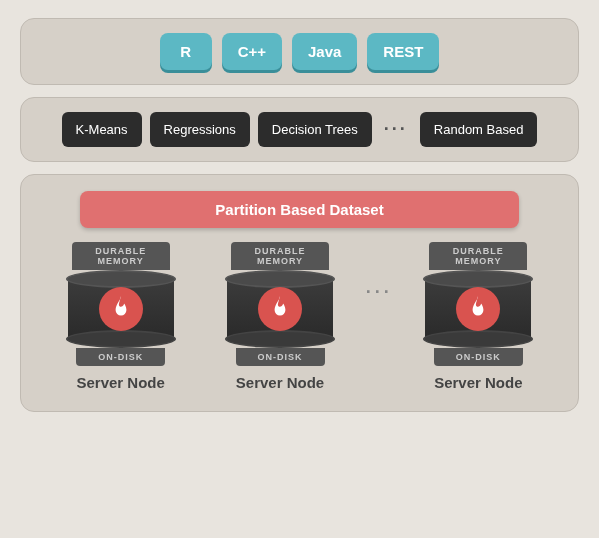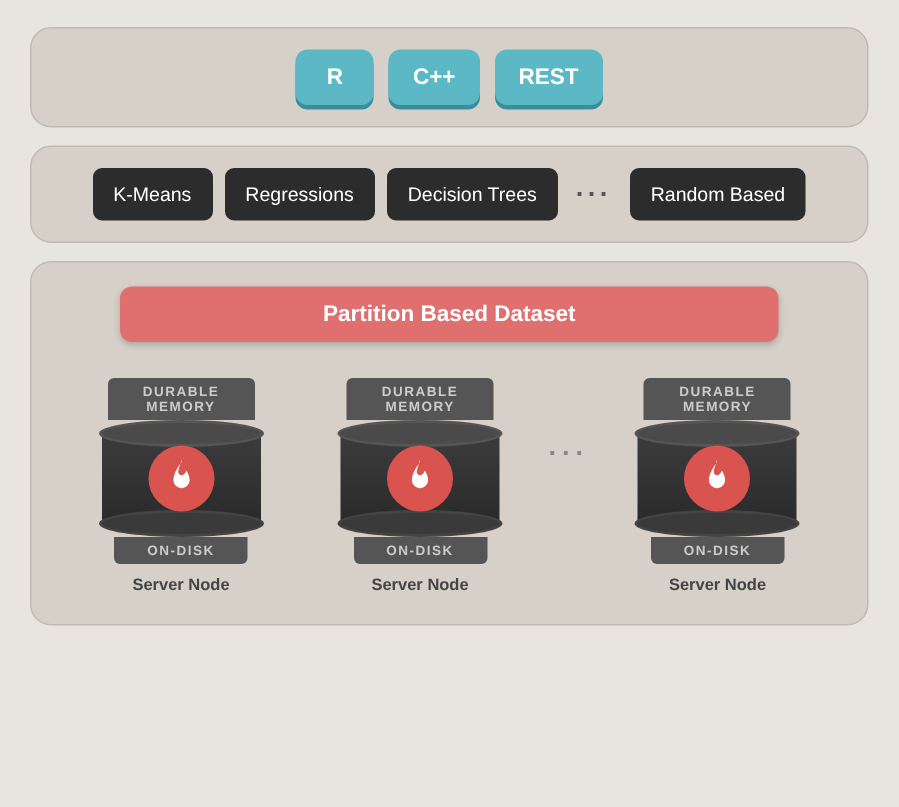--- a/index.html
+++ b/index.html
@@ -78,21 +78,21 @@
 
     
     .section-partition {
       background: #d6d0c8;
       border-radius: 14px;
       width: 100%;
       padding: 16px 20px 20px 20px;
       display: flex;
       flex-direction: column;
       align-items: center;
-      gap: 24px;
+      gap: 14px;
       border: 1px solid #c0bab2;
     }
 
     .partition-header {
       background: #e07070;
       color: #fff;
       font-size: 15px;
       font-weight: bold;
       border-radius: 8px;
       padding: 10px 0;
@@ -214,31 +214,32 @@
       font-size: 9px;
       font-weight: bold;
       letter-spacing: 1px;
       padding: 4px 10px;
       border-radius: 0 0 4px 4px;
       width: 89px;
       text-align: center;
     }
 
     .server-node-label {
-      font-size: 11px;
+      font-size: 15px;
       font-weight: bold;
       color: #444;
     }
   </style>
 </head>
 <body>
 
 <div class="section-languages">
   <button class="lang-btn">R</button>
   <button class="lang-btn">C++</button>
+  <button class="lang-btn">Java</button>
   <button class="lang-btn">REST</button>
 </div>
 
 <div class="section-algorithms">
   <button class="algo-btn">K-Means</button>
   <button class="algo-btn">Regressions</button>
   <button class="algo-btn">Decision Trees</button>
   <span class="algo-ellipsis">···</span>
   <button class="algo-btn">Random Based</button>
 </div>

